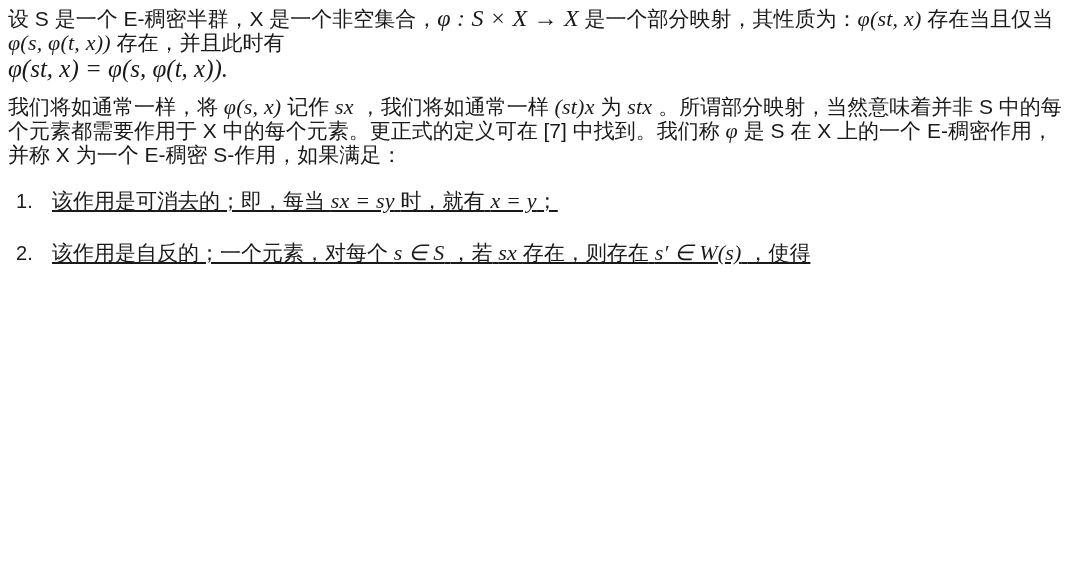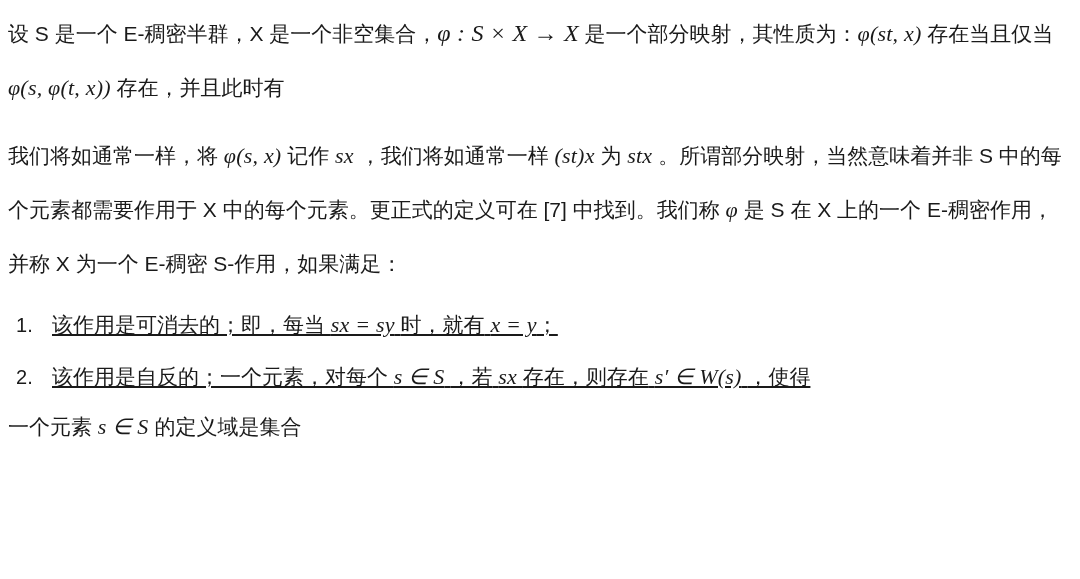--- a/index.html
+++ b/index.html
@@ -15,21 +15,21 @@
     overflow: hidden;
   }
   .page {
     width: 1080px;
     height: 579px;
     box-sizing: border-box;
     padding: 6px 14px 0 8px;
   }
   .para {
     font-size: 21px;
-    line-height: 54px;
+    line-height: 24px;
     margin: 0 0 14px 0;
     text-align: left;
   }
   .math {
     font-family: "Liberation Serif", serif;
     font-style: italic;
     font-size: 22px;
     letter-spacing: 0.2px;
   }
   .math.big {
@@ -79,20 +79,21 @@
 <body>
 
 <div class="page">
 
   <p class="para">
     <span>设 S 是一个 E-稠密半群，X 是一个非空集合，</span><span class="math big nowrap">φ : S × X → X</span>
     <span>是一个部分映射，其性质为：</span><span class="math nowrap">φ(st, x)</span>
     <span>存在当且仅当</span>
     <span class="math nowrap">φ(s, φ(t, x))</span>
     <span>存在，并且此时有</span>
+    <span class="dispmath">φ(st, x) = φ(s, φ(t, x)).</span>
   </p>
 
   <p class="para">
     <span>我们将如通常一样，将</span>
     <span class="math nowrap">φ(s, x)</span>
     <span>记作</span>
     <span class="math nowrap">sx</span>
     <span>，我们将如通常一样</span>
     <span class="math nowrap">(st)x</span>
     <span>为</span>
@@ -113,19 +114,14 @@
       <span>该作用是自反的；一个元素，对每个</span>
       <span class="math nowrap">s ∈ S</span>
       <span>，若</span>
       <span class="math nowrap">sx</span>
       <span>存在，则存在</span>
       <span class="math nowrap">s′ ∈ W(s)</span>
       <span>，使得</span>
     </li>
   </ol>
 
-  <p class="last-line">
-    <span>一个元素</span>
-    <span class="math nowrap">s ∈ S</span>
-    <span>的定义域是集合</span>
-  </p>
 
 </div>
 
 </body></html>

